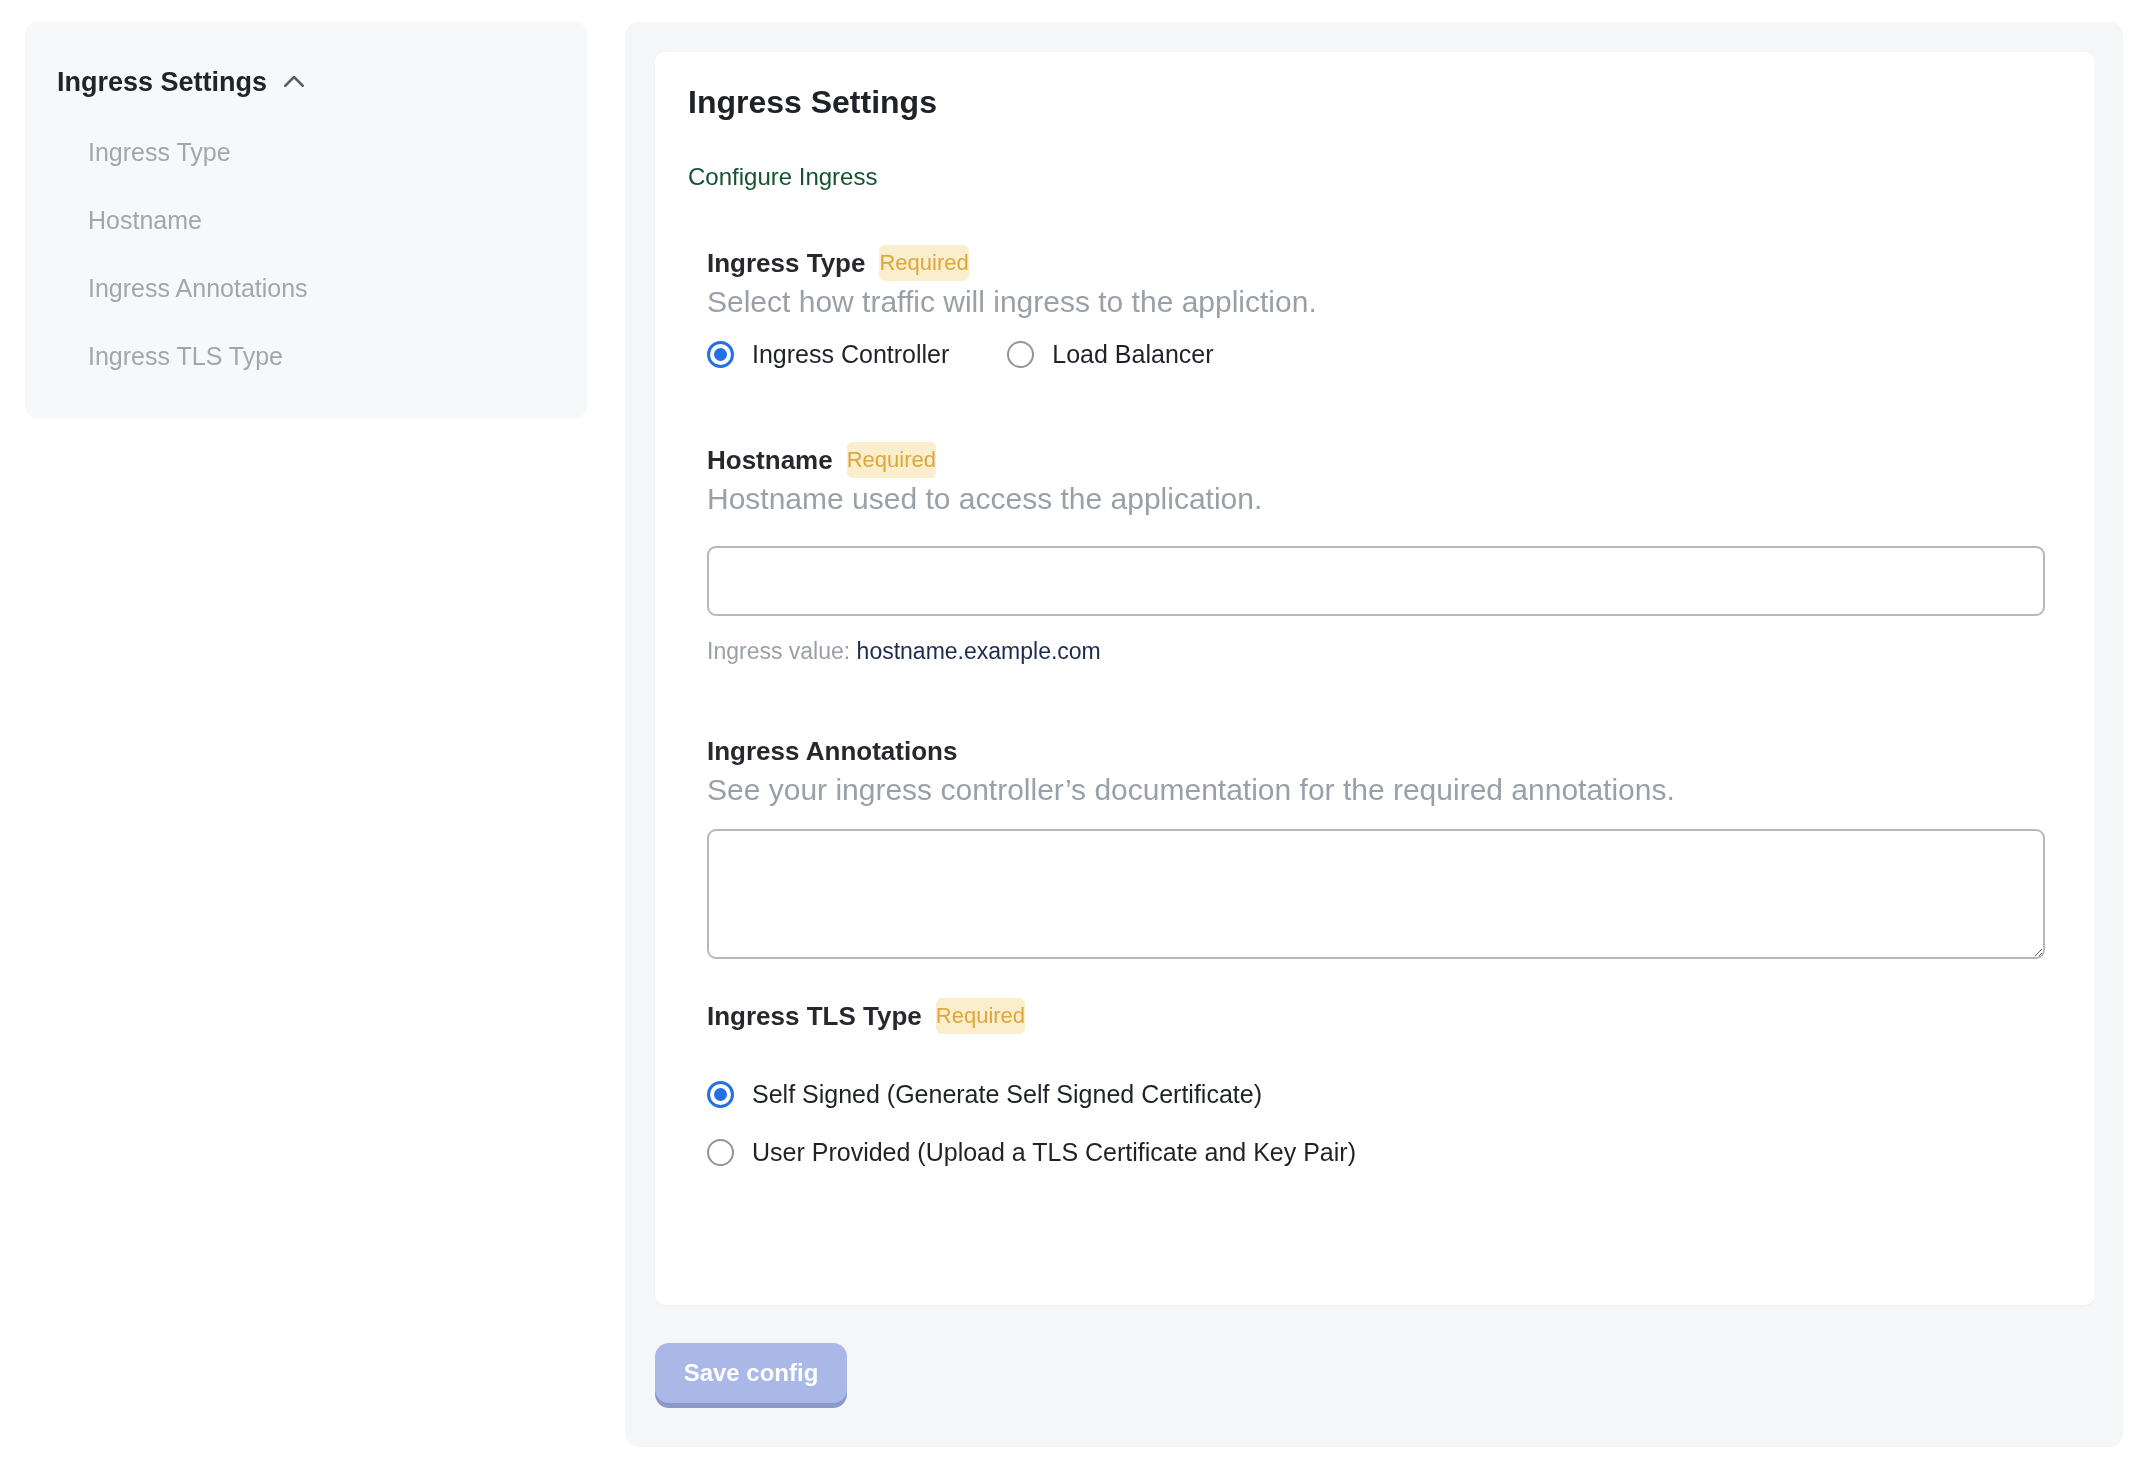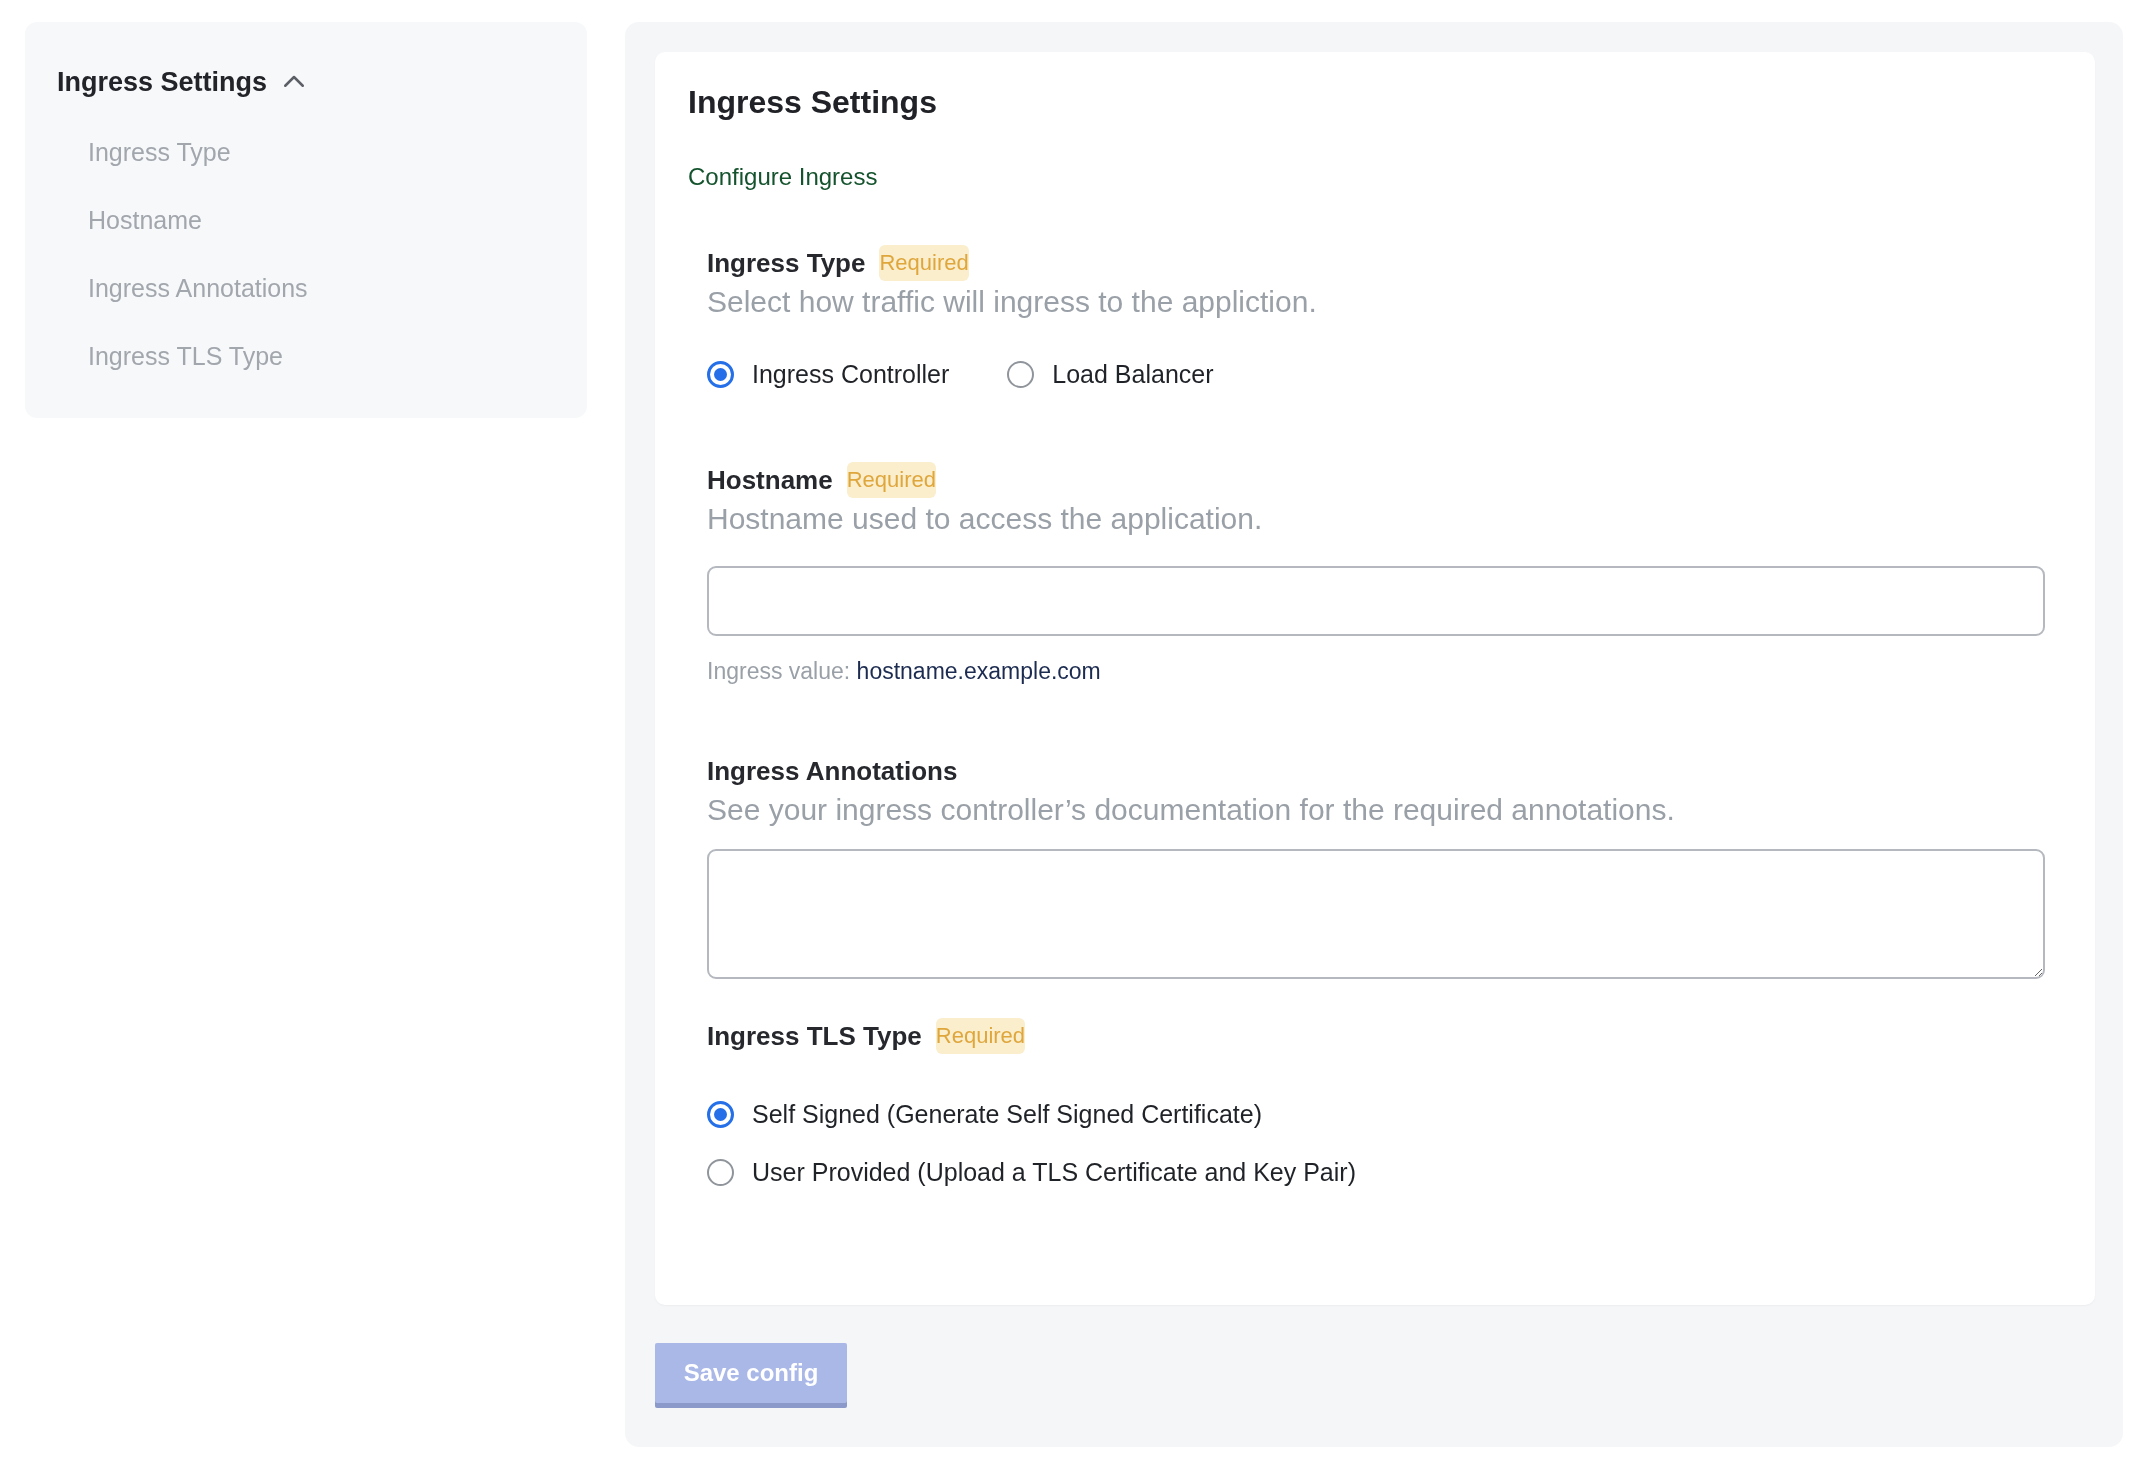--- a/index.html
+++ b/index.html
@@ -77,21 +77,21 @@
     line-height: 26px;
   }
   .section-desc {
     margin-top: 5px;
     font-size: 30px; color: #9aa0a7;
     line-height: 30px;
   }
 
   
   .radio-row-horizontal {
-    margin-top: 40px;
+    margin-top: 20px;
     display: flex; align-items: center; gap: 58px;
   }
   .radio-option {
     display: flex; align-items: center; gap: 18px;
     cursor: pointer;
   }
   .radio-circle {
     width: 27px; height: 27px;
     border-radius: 50%;
     border: 2.5px solid #90959c;
@@ -145,21 +145,21 @@
   .mt-tls { margin-top: 38px; }
   .tls-radio-1 { margin-top: 42px; }
   .tls-radio-2 { margin-top: 24px; }
 
   
   .save-button {
     margin-top: 38px;
     width: 192px; height: 60px;
     background: #aab8e8;
     border: none;
-    border-radius: 2px;
+    border-radius: 14px;
     box-shadow: 0 5px 0 #8a99c9;
     color: #ffffff;
     font-family: "Liberation Sans", sans-serif;
     font-size: 24px; font-weight: 700;
     cursor: pointer;
   }
 </style>
 </head>
 <body>
 

